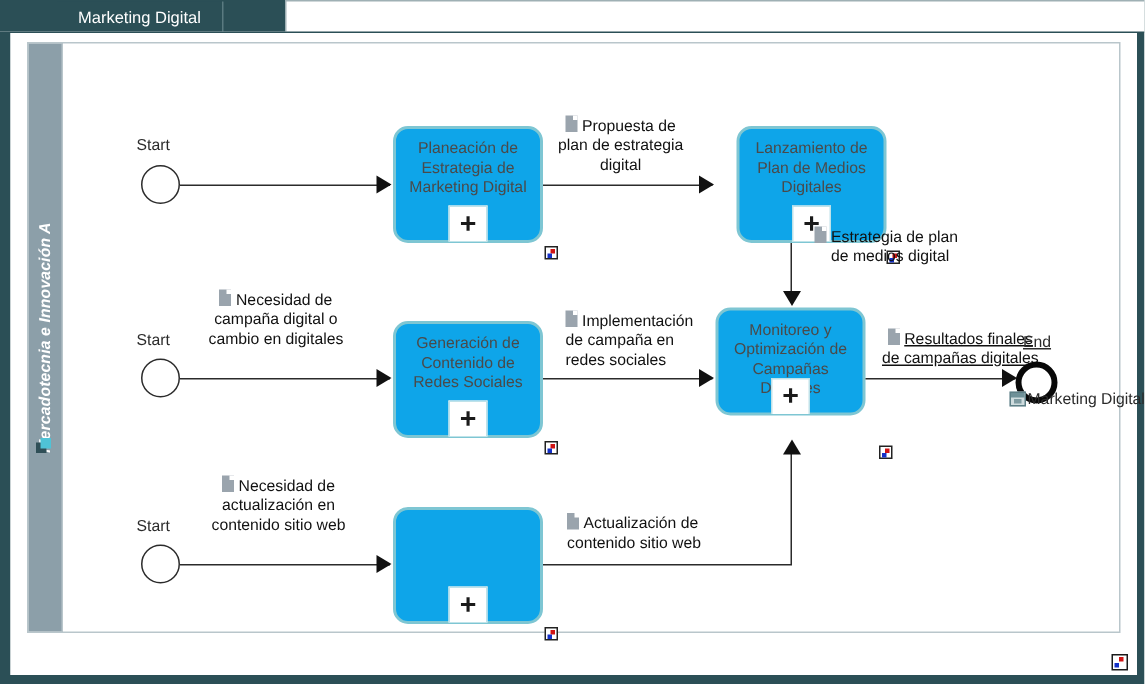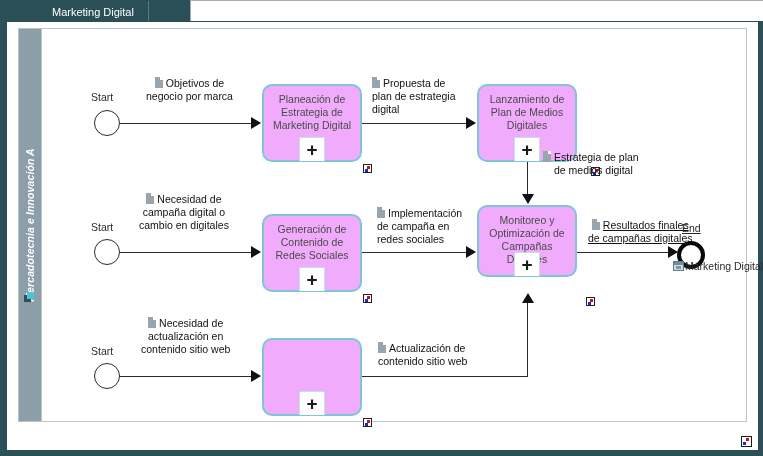--- a/index.html
+++ b/index.html
@@ -91,21 +91,21 @@
   .canvas {
     position: absolute; left: 24px; top: 0;
     width: 705px; height: 392px;
   }
 
   
   .task {
     position: absolute;
     border: 2px solid #7ec6d3;
     border-radius: 10px;
-    background: #f0abfc;
+    background: #0ea5e9;
     text-decoration: underline;
   }
   .task-label {
     position: absolute;
     left: 3px; right: 3px; top: 7px;
     text-align: center;
     font-size: 10.5px;
     color: #4a4a4a;
     line-height: 13px;
   }
@@ -264,48 +264,44 @@
         </div>
 
         <div class="canvas">
 
           <div class="event start" style="left:51px; top:81px; width:26px; height:26px;"></div>
           <div class="event-label" style="left:48px; top:62px;">Start</div>
 
           <div class="conn h" style="left:77px; top:94px; width:140px;"></div>
           <div class="arrow right" style="left:208px; top:88px;"></div>
 
-          <div class="flow-label" style="left:103px; top:48px; text-align:center;">
-            <span class="ln"><span class="doc-icon"></span><span>Objetivos de</span></span>
-            <span class="ln">negocio por marca</span>
-          </div>
 
           <div class="task" style="left:219px; top:55px; width:100px; height:78px;">
             <div class="task-label">
               <span class="ln">Planeación de</span>
               <span class="ln">Estrategia de</span>
               <span class="ln">Marketing Digital</span>
             </div>
             <div class="subproc-marker">+</div>
           </div>
           <div class="annot-marker" style="left:320px; top:135px;">
               <i class="r"></i>
               <i class="b"></i>
             </div>
 
           <div class="conn h" style="left:319px; top:94px; width:113px;"></div>
           <div class="arrow right" style="left:423px; top:88px;"></div>
 
-          <div class="flow-label" style="left:329px; top:48px; ">
+          <div class="flow-label" style="left:329px; top:48px; text-align:center;">
             <span class="ln"><span class="doc-icon"></span><span>Propuesta de</span></span>
             <span class="ln">plan de estrategia</span>
             <span class="ln">digital</span>
           </div>
 
-          <div class="task" style="left:434px; top:55px; width:100px; height:78px;">
+          <div class="task" style="left:448px; top:55px; width:100px; height:78px;">
             <div class="task-label">
               <span class="ln">Lanzamiento de</span>
               <span class="ln">Plan de Medios</span>
               <span class="ln">Digitales</span>
             </div>
             <div class="subproc-marker">+</div>
           </div>
           <div class="annot-marker" style="left:548px; top:138px;">
               <i class="r"></i>
               <i class="b"></i>

